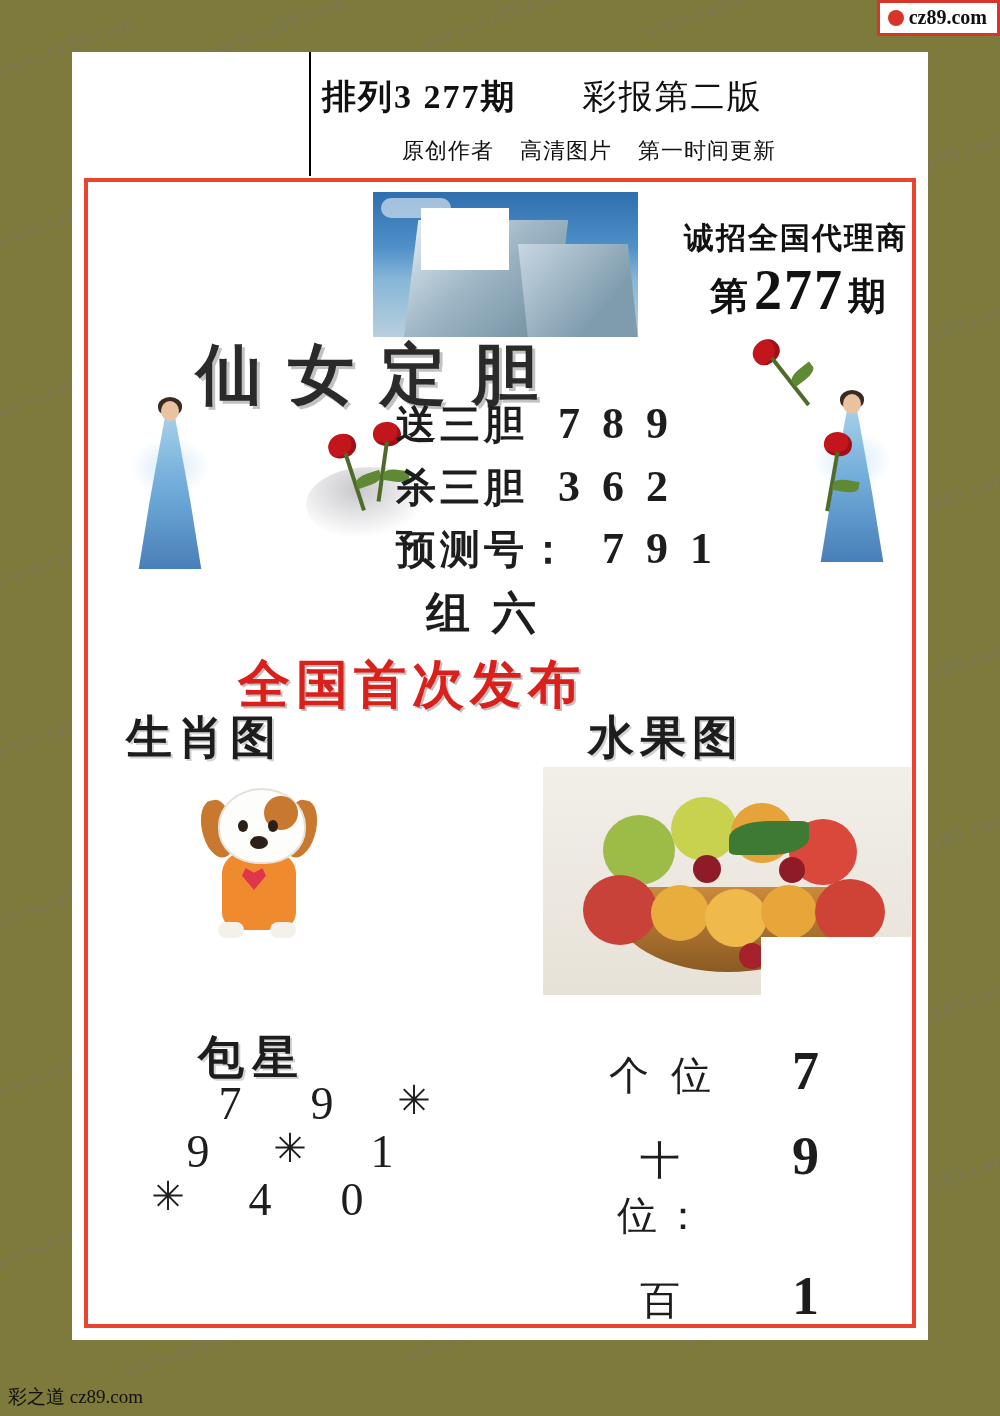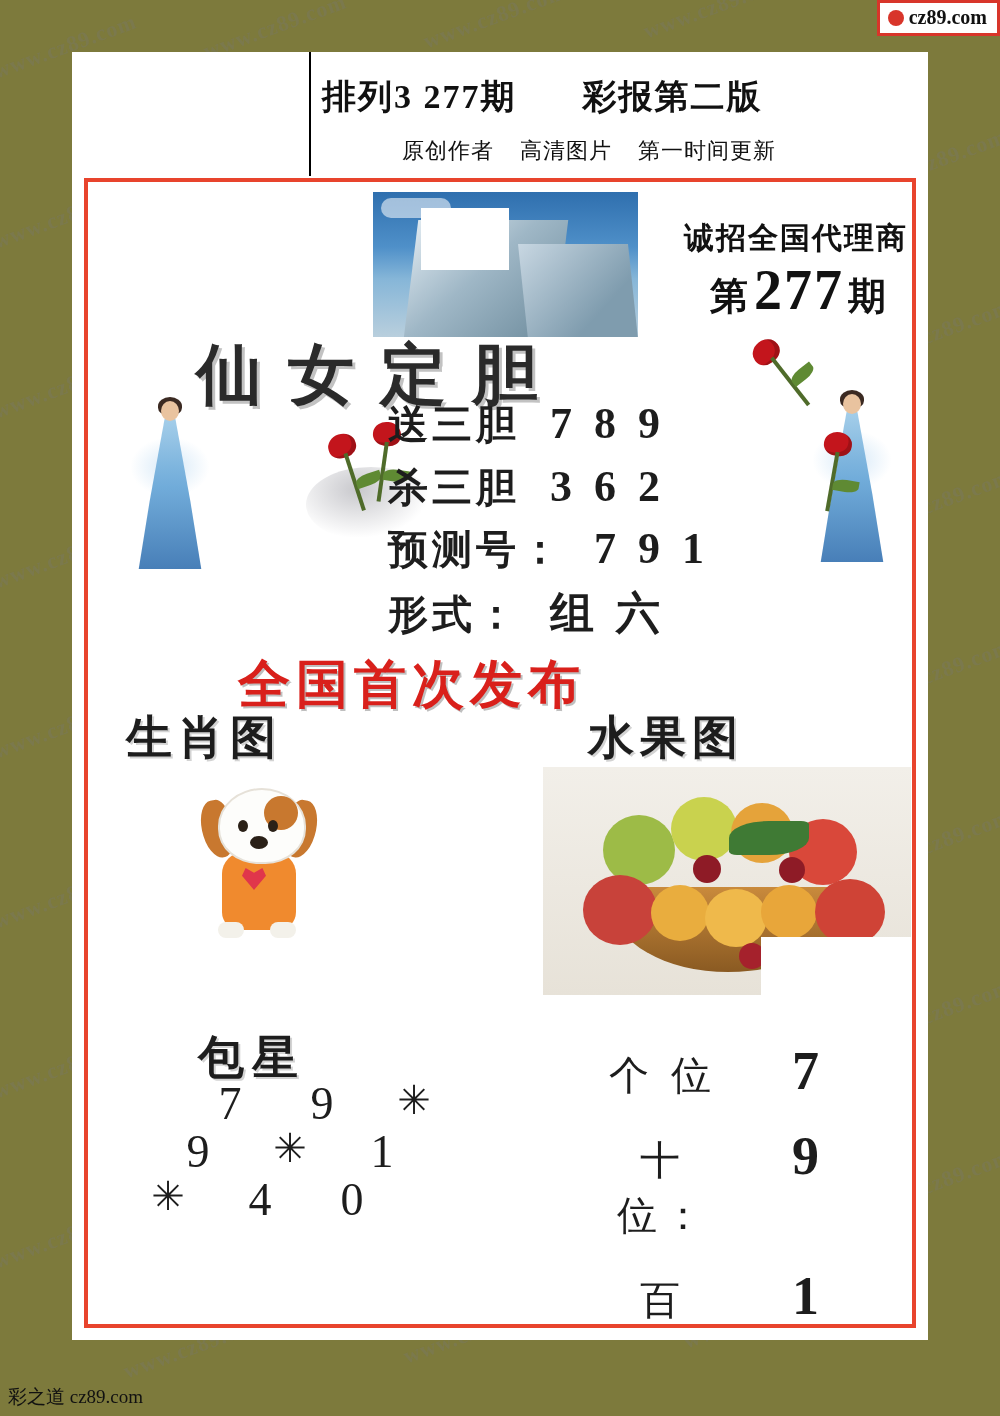--- a/index.html
+++ b/index.html
@@ -111,21 +111,21 @@
     font-family: "Liberation Serif", serif;
   }
   .header .title-main {
     font-size: 34px;
     font-weight: bold;
     color: #111;
     letter-spacing: 2px;
   }
   .header .title-sub {
     font-size: 34px;
-    font-weight: bold;
+    font-weight: normal;
     color: #111;
     letter-spacing: 2px;
   }
   .header .sub-row {
     position: absolute;
     left: 330px;
     top: 84px;
     font-size: 22px;
     color: #111;
     font-family: "Liberation Serif", serif;
@@ -315,21 +315,21 @@
     top: 285px;
     width: 130px;
     height: 75px;
     background: radial-gradient(ellipse at 40% 30%, rgba(190,190,195,0.85), rgba(190,190,195,0) 65%);
     border-radius: 50%;
   }
 
   
   .pred {
     position: absolute;
-    left: 300px;
+    left: 308px;
     font-family: "Liberation Serif", serif;
     font-weight: bold;
     color: #1d1d1d;
     display: flex;
     align-items: baseline;
   }
   .pred .label {
     font-size: 40px;
     letter-spacing: 4px;
   }
@@ -635,21 +635,20 @@
     </div>
     <div class="pred pred-2">
       <span class="label">杀三胆</span>
       <span class="nums">362</span>
     </div>
     <div class="pred pred-3">
       <span class="label">预测号：</span>
       <span class="nums">791</span>
     </div>
     <div class="pred pred-4">
-      <span class="label">形式：</span>
       <span class="nums">组六</span>
     </div>
 
     <div class="firstrelease">全国首次发布</div>
 
     <div class="sec-title sec-zodiac">生肖图</div>
     <div class="sec-title sec-fruit">水果图</div>
 
     <div class="dog">
       <div class="ear-l"></div>

